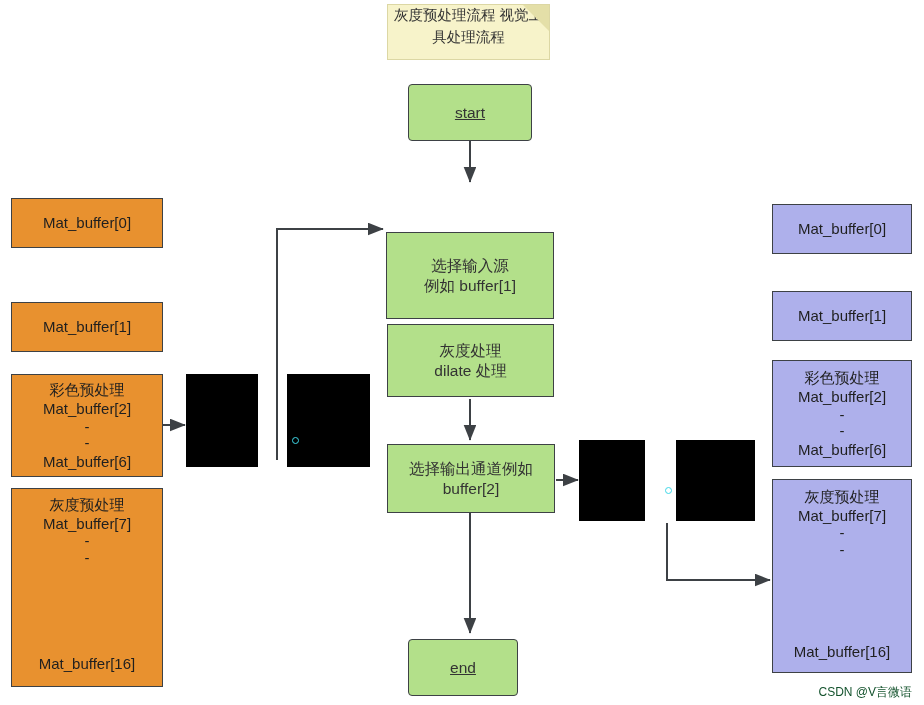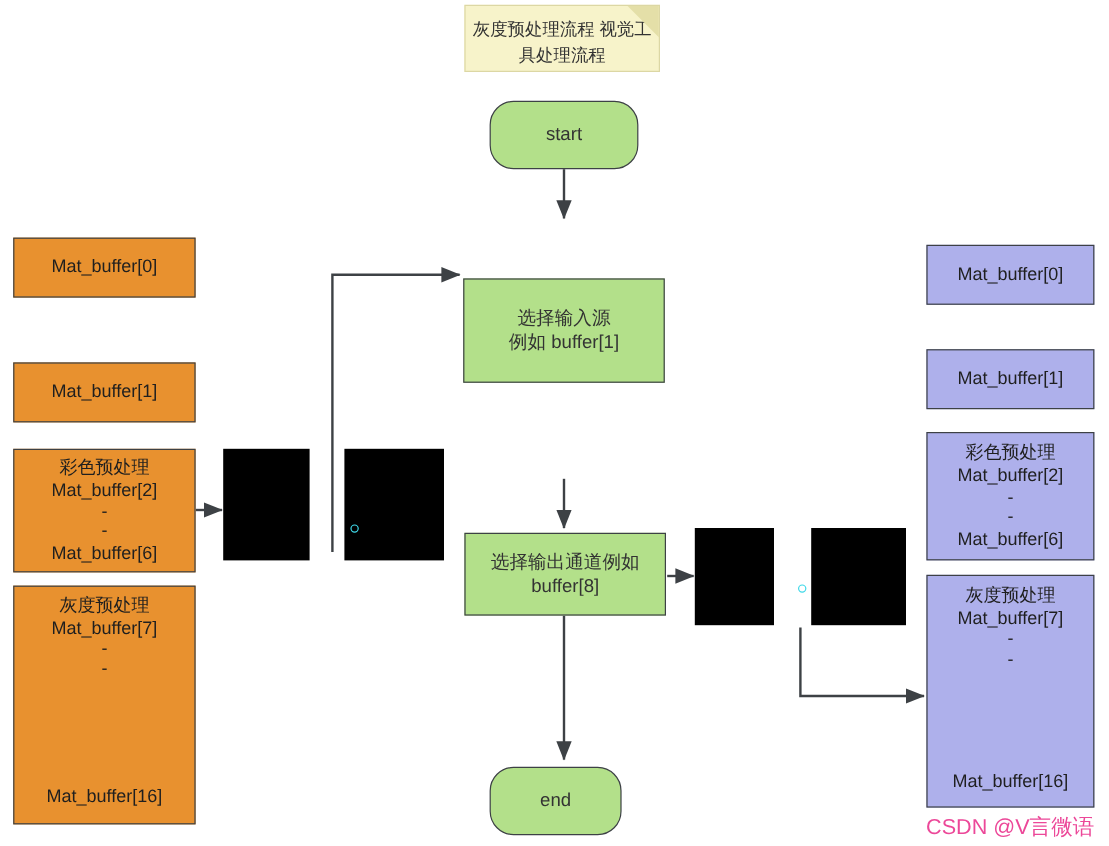--- a/index.html
+++ b/index.html
@@ -33,21 +33,21 @@
     line-height: 1.28;
     white-space: pre-line;
     z-index: 3;
   }
   .green {
     background: #b3e08a;
     border-color: #3d4145;
     font-size: 15.5px;
     color: #333333;
   }
-  .stadium { border-radius: 20px; }
+  .stadium { border-radius: 4px; text-decoration: underline; }
   .orange {
     background: #e8912f;
     border-color: #3d4145;
     font-size: 15px;
     color: #1f1f1f;
   }
   .purple {
     background: #aeb0eb;
     border-color: #3d4145;
     font-size: 15px;
@@ -57,21 +57,21 @@
   .node .dash { display: block; line-height: 1.1; }
   .spacer { display: block; }
 
   .note {
     position: absolute;
     background: #f7f3ca;
     border: 1px solid #dcd7a4;
     font-size: 14.5px;
     color: #333333;
     text-align: center;
-    padding-top: 10px;
+    padding-top: 0;
     line-height: 1.5;
     z-index: 3;
   }
   .note .fold {
     position: absolute;
     right: 0; top: 0;
     width: 0; height: 0;
     border-left: 26px solid transparent;
     border-top: 26px solid #e4dfa8;
   }
@@ -85,22 +85,22 @@
     position: absolute;
     width: 7px; height: 7px;
     border: 1.4px solid #3fd8e8;
     border-radius: 50%;
     z-index: 5;
   }
   .watermark {
     position: absolute;
     right: 12px;
     bottom: 4px;
-    font-size: 18px;
-    color: #ec4899;
+    font-size: 12px;
+    color: #14532d;
     z-index: 6;
     white-space: nowrap;
   }
   svg.edges {
     position: absolute;
     left: 0; top: 0;
     width: 924px; height: 705px;
     z-index: 2;
     overflow: visible;
   }
@@ -142,24 +142,28 @@
 
   <div class="node green stadium" style="left:408px; top:84px; width:124px; height:57px;">
     <span class="line">start</span>
   </div>
 
   <div class="node green" style="left:386px; top:184px; width:168px; height:87px;margin-top:48px;">
     <span class="line">选择输入源</span>
     <span class="line">例如 buffer[1]</span>
   </div>
 
+  <div class="node green" style="left:387px; top:324px; width:167px; height:73px;">
+    <span class="line">灰度处理</span>
+    <span class="line">dilate 处理</span>
+  </div>
 
   <div class="node green" style="left:387px; top:444px; width:168px; height:69px;">
     <span class="line">选择输出通道例如</span>
-    <span class="line">buffer[8]</span>
+    <span class="line">buffer[2]</span>
   </div>
 
   <div class="node green stadium" style="left:408px; top:639px; width:110px; height:57px;">
     <span class="line">end</span>
   </div>
 
   <div class="node orange" style="left:11px; top:198px; width:152px; height:50px;">
     <span class="line">Mat_buffer[0]</span>
   </div>
 

